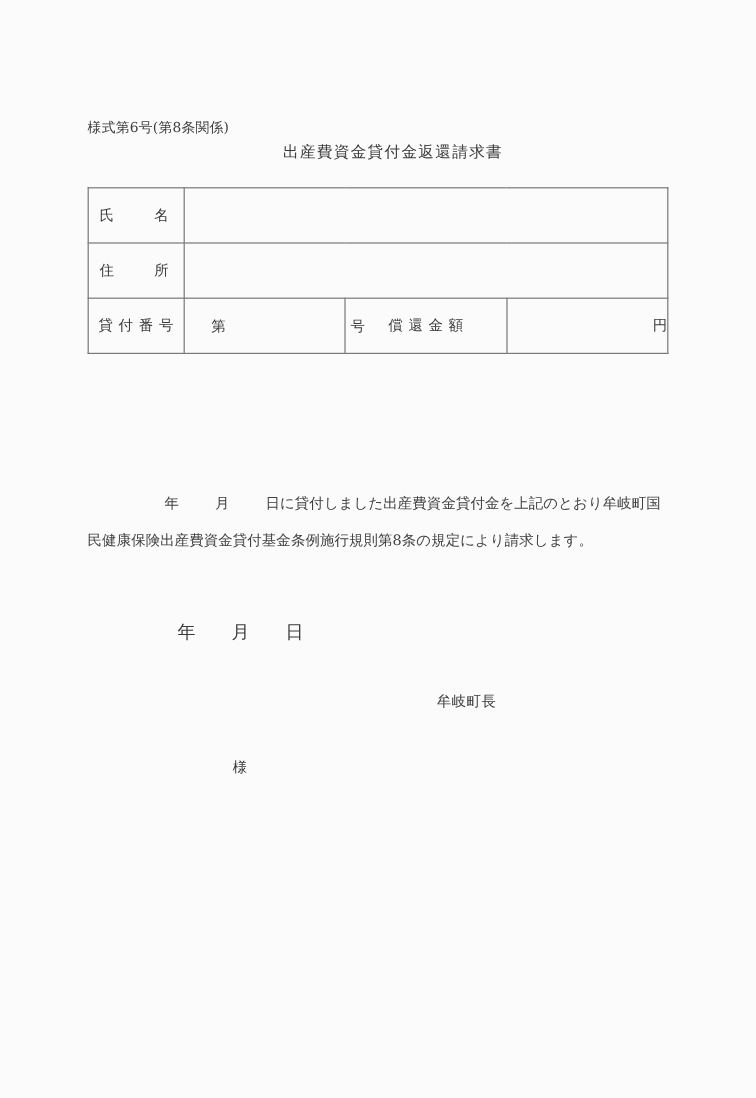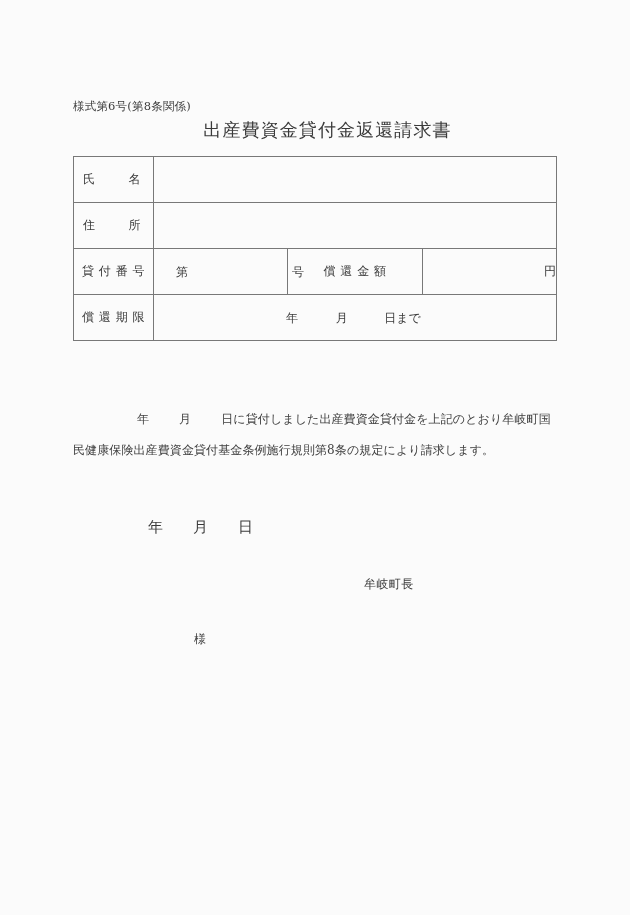--- a/index.html
+++ b/index.html
@@ -33,21 +33,21 @@
     margin-top: 18px;
   }
 
   
   .doc-title {
     position: absolute;
     left: 0;
     right: 0;
     top: 118px;
     text-align: center;
-    font-size: 18px;
+    font-size: 13px;
     letter-spacing: 1.1px;
     color: #3a3a3a;
     padding-left: 25px;
     white-space: nowrap;
   }
 
   
   .form-table {
     position: absolute;
     left: 73px;
@@ -190,32 +190,20 @@
       <td class="lbl">貸 付 番 号</td>
       <td class="num-cell" style="width:165px">
         <span class="num-dai">第</span>
         <span class="num-gou">号</span>
       </td>
       <td class="lbl" style="width:72px">償 還 金 額</td>
       <td class="yen-cell">
         <span>円</span>
       </td>
     </tr>
-    <tr>
-      <td class="lbl">償 還 期 限</td>
-      <td class="date-cell" colspan="3">
-        <span class="date-inner">
-          <span>年</span>
-          <span class="gap-a"></span>
-          <span>月</span>
-          <span class="gap-b"></span>
-          <span>日まで</span>
-        </span>
-      </td>
-    </tr>
   </tbody>
     </table>
 
   <div class="body-text">
     <span class="body-indent"></span><span>年</span><span class="body-gap"></span><span>月</span><span class="body-gap"></span><span>日に貸付しました出産費資金貸付金を上記のとおり牟岐町国民健</span><span>康保険出産費資金貸付基金条例施行規則第8条の規定により請求します。</span>
   </div>
 
   <div class="sign-date">
     <span>年</span><span class="g"></span><span>月</span><span class="g"></span><span>日</span>
   </div>

